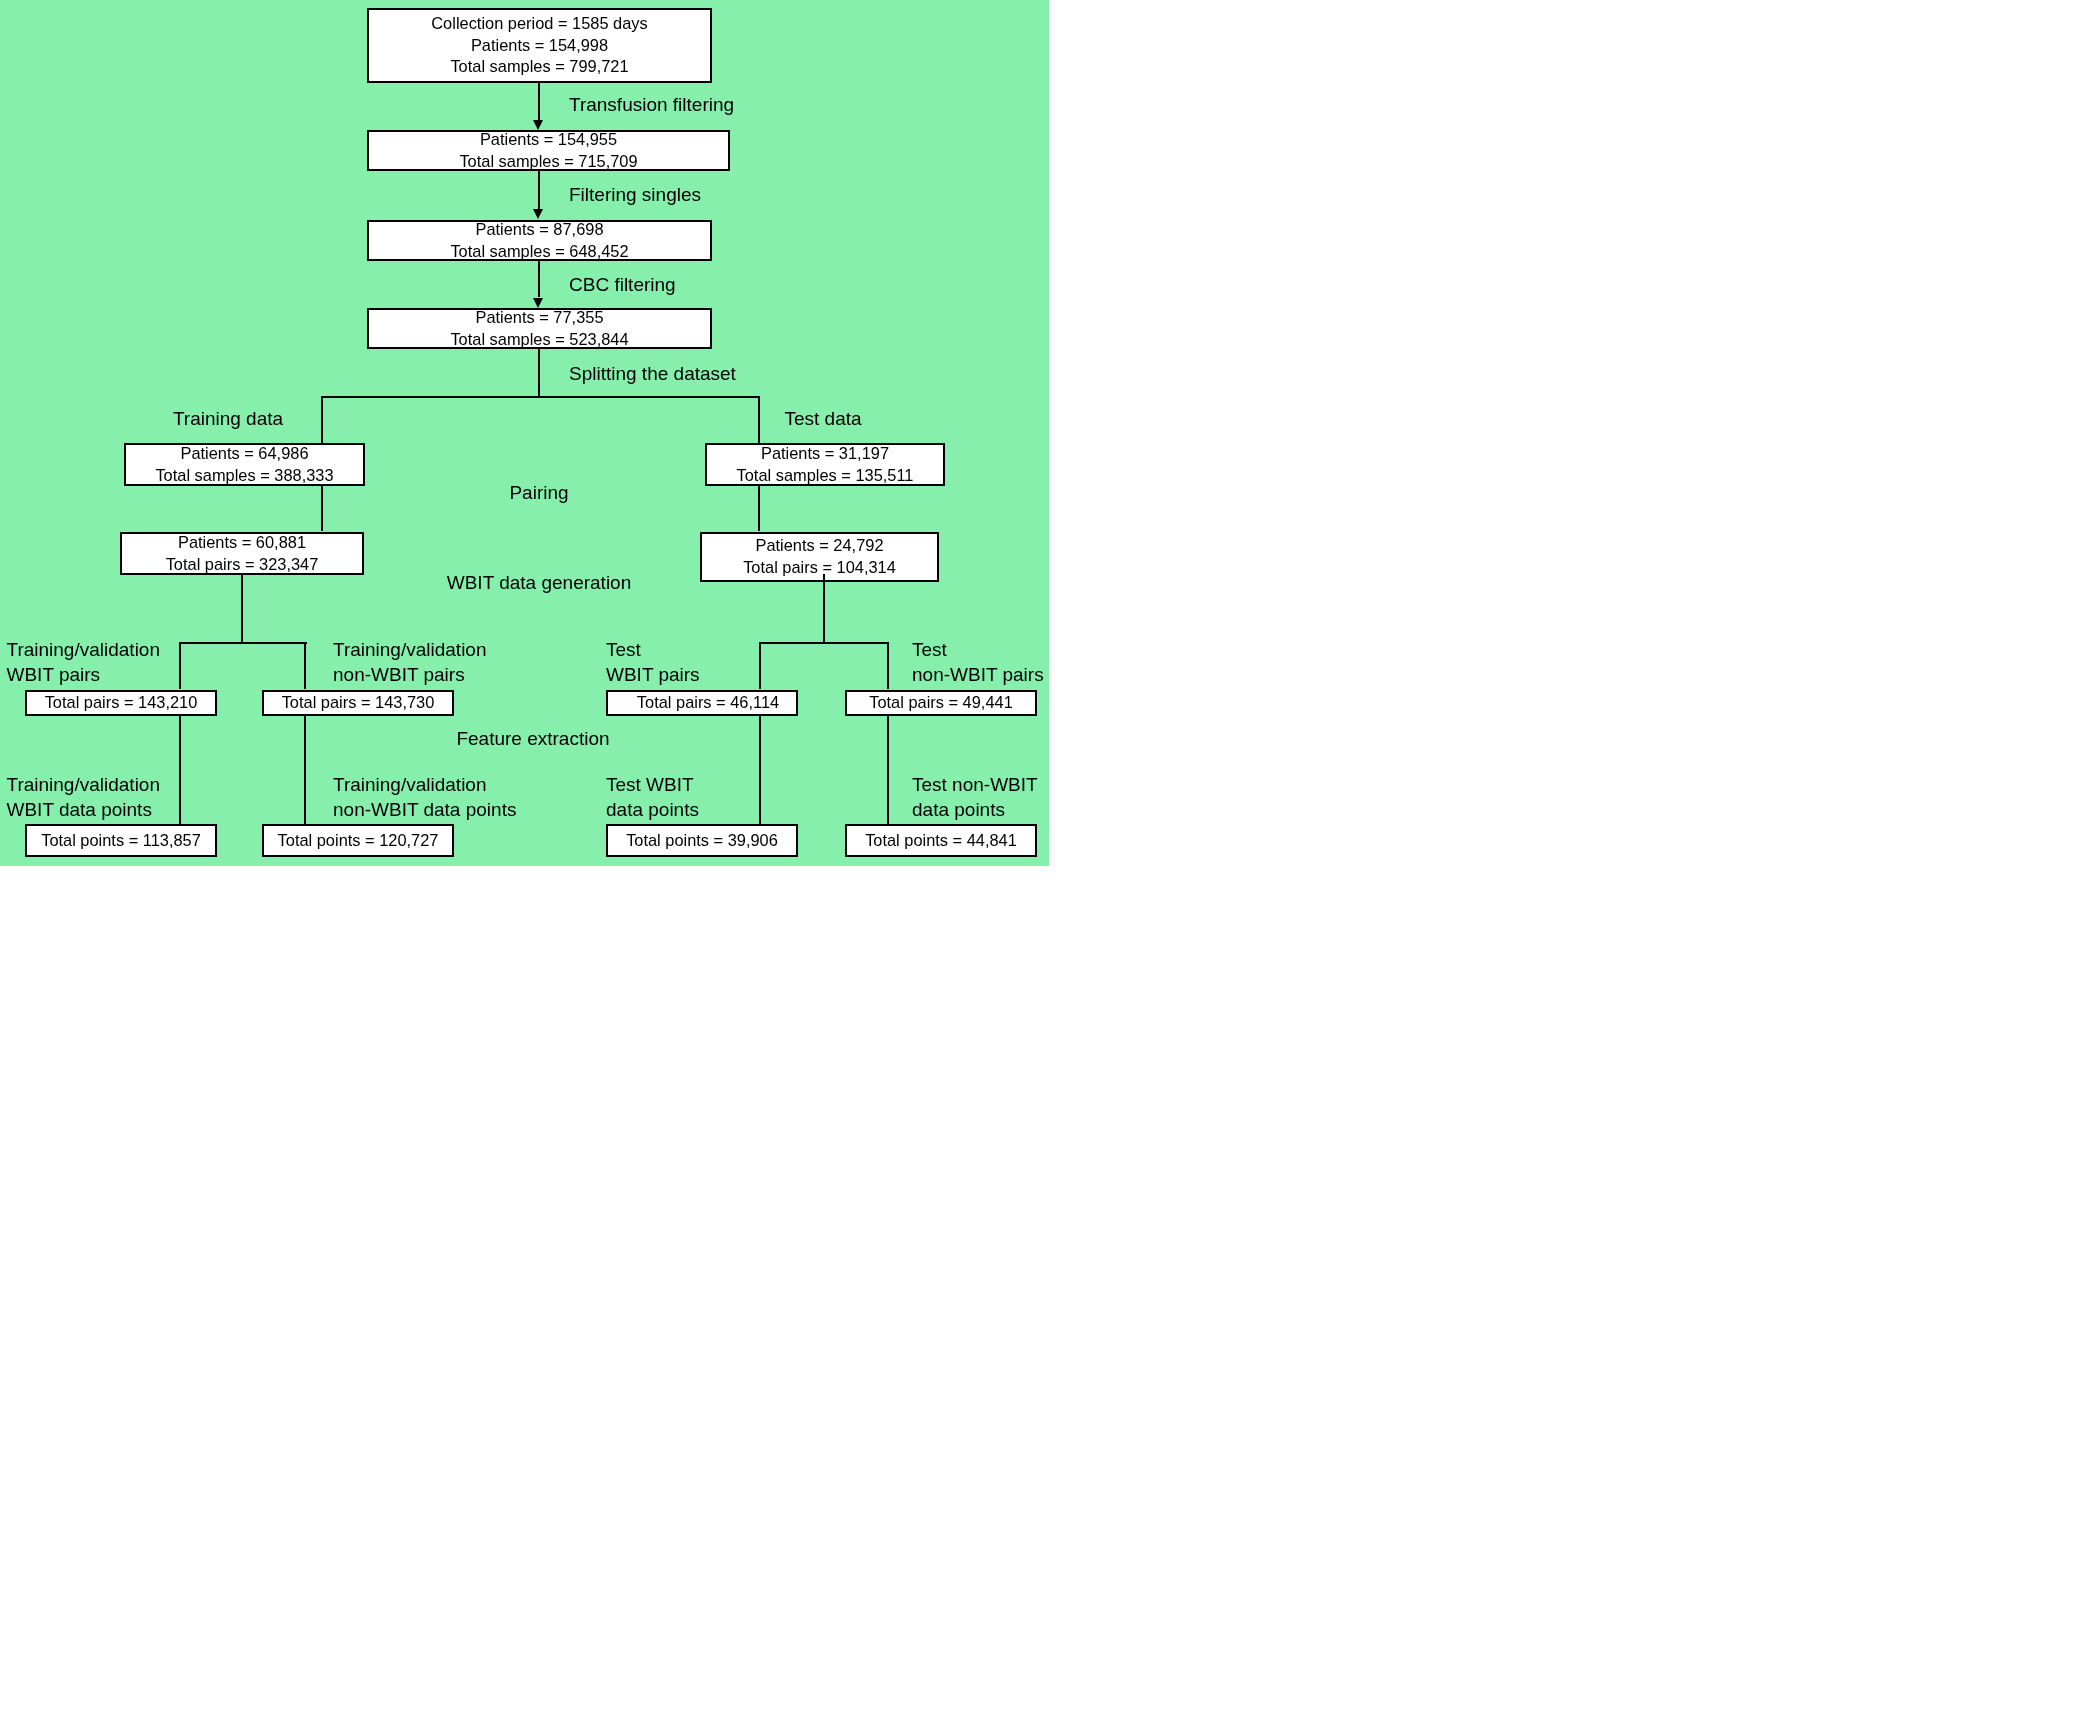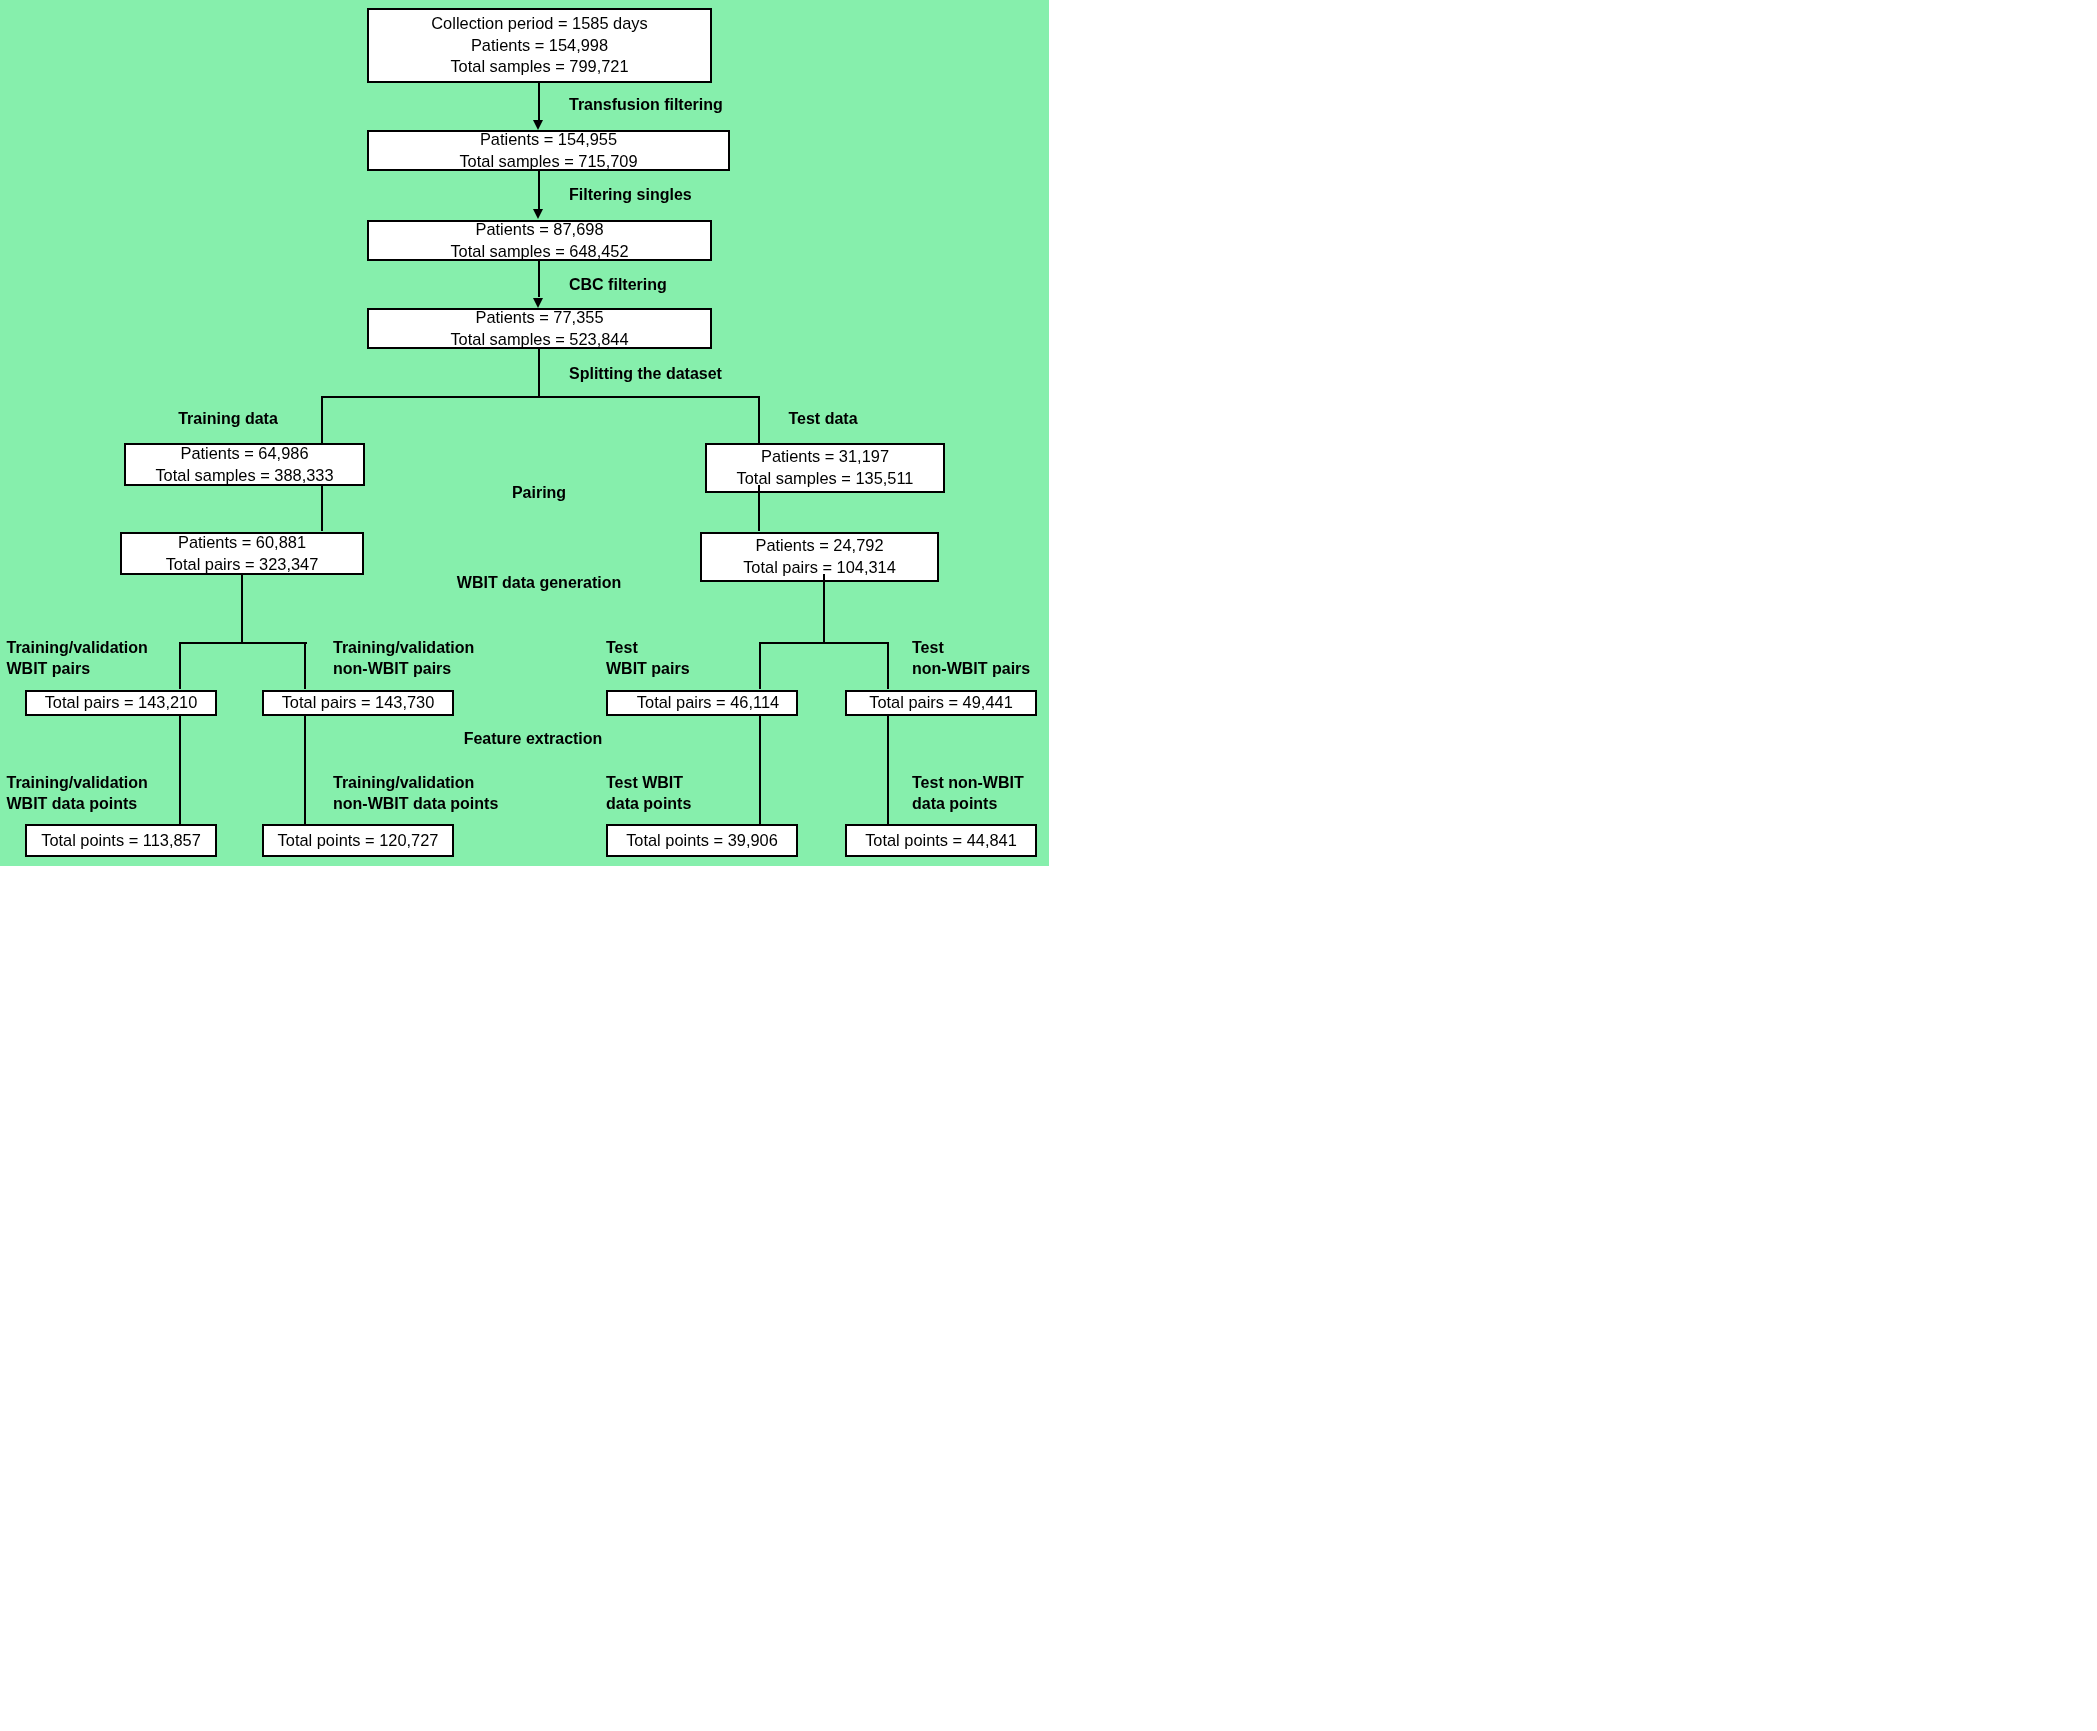--- a/index.html
+++ b/index.html
@@ -27,22 +27,22 @@
   .vline, .hline { position: absolute; background: #000000; }
   .arrowhead {
     position: absolute;
     width: 0; height: 0;
     border-left: 5.9px solid transparent;
     border-right: 5.9px solid transparent;
     border-top: 10.5px solid #000000;
   }
   .flabel {
     position: absolute;
-    font-weight: bold;
-    font-size: 16px;
+    font-weight: normal;
+    font-size: 19px;
     white-space: nowrap;
     line-height: 1.32;
   }
   .flabel.vcenter { transform: translateY(-50%); }
   .flabel.ccenter { transform: translate(-50%, -50%); text-align: center; }
 </style>
 </head>
 <body>
 
 <div id="canvas">
@@ -86,21 +86,21 @@
   <div class="vline" style="left:321px; top:396px; width:2px; height:47px;"></div>
   <div class="vline" style="left:758px; top:396px; width:2px; height:47px;"></div>
 
   <div class="flabel ccenter" style="left:228px; top:419px;">Training data</div>
   <div class="flabel ccenter" style="left:823px; top:419px;">Test data</div>
 
   <div class="box" style="left:124px; top:443px; width:241px; height:43px;">
     <div>Patients = 64,986</div>
     <div>Total samples = 388,333</div>
   </div>
-  <div class="box" style="left:705px; top:443px; width:240px; height:50px;">
+  <div class="box" style="left:705px; top:443px; width:240px; height:43px;">
     <div>Patients = 31,197</div>
     <div>Total samples = 135,511</div>
   </div>
 
   <div class="vline" style="left:321px; top:485px; width:2px; height:46px;"></div>
   <div class="vline" style="left:758px; top:485px; width:2px; height:46px;"></div>
   <div class="flabel ccenter" style="left:539px; top:493px;">Pairing</div>
 
   <div class="box" style="left:120px; top:532px; width:244px; height:43px;">
     <div>Patients = 60,881</div>

